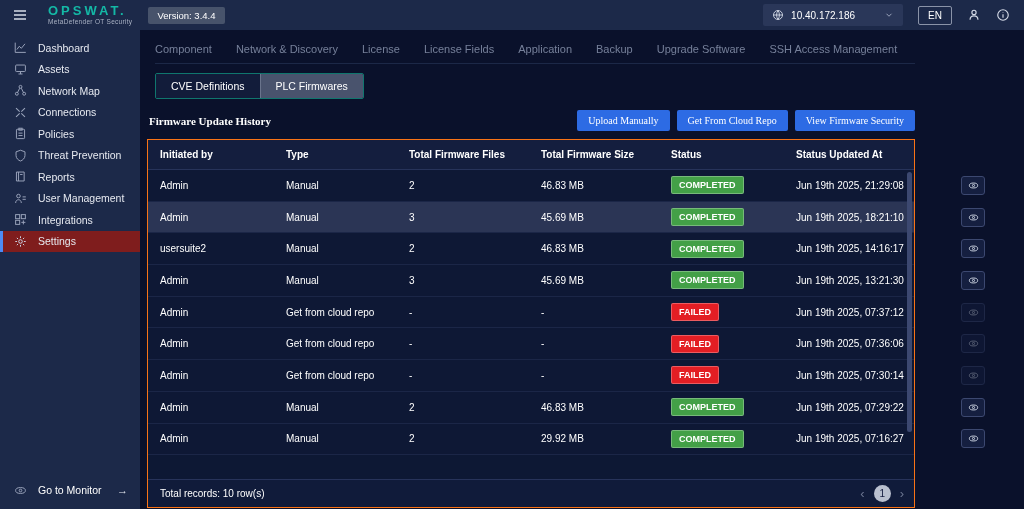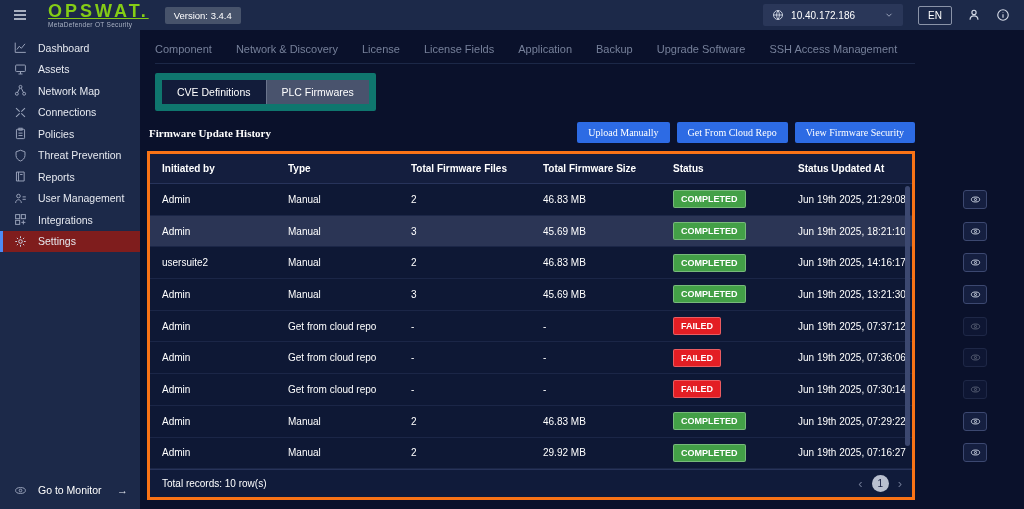--- a/index.html
+++ b/index.html
@@ -8,21 +8,21 @@
     font-family: "Liberation Sans", sans-serif;
     background:#0a112b; color:#fff; overflow:hidden; position:relative;
   }
   svg { display:block; }
 
   
   .topbar { position:absolute; top:0; left:0; width:1024px; height:30px;
     background:#1c2949; display:flex; align-items:center; z-index:20; }
   .hamburger { margin-left:12px; background:none; border:none; color:#d5dbe8; cursor:pointer; }
   .brand { margin-left:20px; line-height:1; }
-  .brand-name { font-size:18px; font-weight:bold; letter-spacing:3px; color:#84cc16;text-decoration:underline; }
+  .brand-name { font-size:13px; font-weight:bold; letter-spacing:3px; color:#14b8a6; }
   .brand-sub { font-size:6.5px; color:#aab2c4; margin-top:2px; letter-spacing:.3px; }
   .version-badge { margin-left:16px; background:#47536b; color:#fff; font-size:9.5px;
     padding:3px 9px; border-radius:2px; }
   .topbar-right { margin-left:auto; display:flex; align-items:center; gap:15px; margin-right:14px; }
   .ip-select { background:#2a3759; height:22px; width:140px; display:flex; align-items:center;
     gap:7px; padding:0 9px; border-radius:2px; font-size:10px; cursor:pointer; }
   .ip-select .chev { margin-left:auto; color:#9aa4bb; }
   .lang-btn { background:transparent; border:1px solid #8a93a8; color:#fff; font-size:10px;
     padding:3px 9px; border-radius:2px; cursor:pointer; font-family:inherit; }
   .tb-ico { color:#d5dbe8; cursor:pointer; }
@@ -39,54 +39,54 @@
   .sidebar-footer { position:absolute; bottom:8px; left:0; width:140px; height:22px;
     display:flex; align-items:center; gap:11px; padding:0 12px 0 14px; font-size:10.5px; cursor:pointer; }
   .sidebar-footer .arrow { margin-left:auto; font-size:11px; color:#e6e9f0; }
 
   
   .main { position:absolute; left:140px; top:27px; width:786px; height:479px; background:#0a112b; }
   .tabs { margin:10px 11px 0 15px; display:flex; gap:24px; border-bottom:1px solid #1c2847; }
   .tab { font-size:11px; color:#76809a; padding:6px 0 8px; cursor:pointer; white-space:nowrap; }
   .tab.active { color:#fff; font-weight:bold; border-bottom:2px solid #3d7bf0; margin-bottom:-1px; }
 
-  .subtabs { margin:9px 0 0 15px; display:inline-flex; border:7px solid #0f766e;
+  .subtabs { margin:9px 0 0 15px; display:inline-flex; border:1px solid #0f766e;
     border-radius:2px; overflow:hidden; }
   .subtab { font-size:10.5px; padding:6px 15px; cursor:pointer; color:#fff; background:#121c3a; }
   .subtab + .subtab { border-left:1px solid #6a748c; }
   .subtab.active { background:#49536d; }
 
   .content-header { display:flex; align-items:center; justify-content:space-between;
     margin:11px 11px 8px 9px;font-family:Liberation Serif, serif; }
   .heading { font-size:11px; font-weight:bold; }
   .actions { display:flex; gap:7px; }
   .action-btn { border:none; color:#fff; font-size:10px; padding:5px 11px; border-radius:2px;
     cursor:pointer; font-family:inherit; }
 
   
-  .table-card { margin:0 11px 0 7px; border:3px solid #f97316; background:#0d1834; }
+  .table-card { margin:0 11px 0 7px; border:1px solid #f97316; background:#0d1834; }
   .thead, .row { display:grid; grid-template-columns:126px 123px 132px 130px 125px 165px 1fr;
     align-items:center; padding-left:12px; }
   .thead { height:30px; background:#141e3e; font-size:10px; font-weight:bold;
     border-bottom:1px solid #27335a; }
   .tbody { position:relative; }
   .row { height:31.7px; font-size:10px; border-bottom:1px solid #1b2647; background:#0e1835; }
   .row:last-child { border-bottom:none; }
   .row.highlighted { background:#2b3555; }
   .badge { display:inline-block; justify-self:start; padding:3px 7px; font-size:9px; font-weight:bold;
     border-radius:2px; border:1px solid rgba(255,255,255,.28); }
   .eye-btn { justify-self:end; margin-right:42px; width:24px; height:19px; display:flex;
     align-items:center; justify-content:center; background:#151f40; border:1px solid #3c4870;
     border-radius:3px; color:#cfd6e4; cursor:pointer; }
   .eye-btn.disabled { opacity:.4; }
   .scrollbar { position:absolute; top:2px; right:2px; width:5px; height:283px; }
   .scrollbar .thumb { width:5px; height:92%; background:#3c4870; border-radius:3px; }
 
   .tfoot { height:28px; display:flex; align-items:center; justify-content:space-between;
-    padding:0 10px 0 12px; border-top:1px solid #27335a; background:#101b3a; font-size:10px; }
+    padding:0 10px 0 12px; border-top:1px solid #27335a; background:#101b3a; font-size:10px;margin-top:24px; }
   .pagination { display:flex; align-items:center; gap:9px; }
   .pg-chev { color:#6b7590; font-size:13px; cursor:pointer; }
   .pg-num { width:17px; height:17px; border-radius:50%; background:#b9c0cf; color:#131b3d;
     font-size:10px; display:flex; align-items:center; justify-content:center; cursor:pointer; }
 </style>
 </head>
 <body>
 
 <div class="topbar">
   <button class="hamburger">

